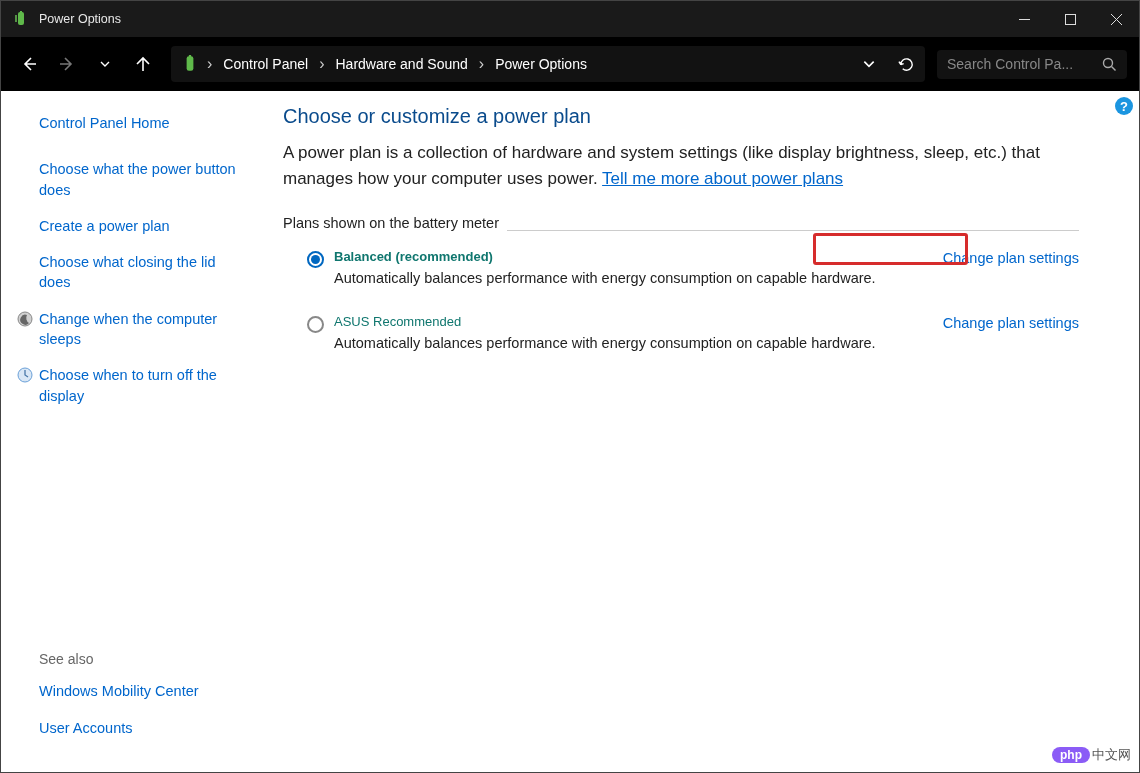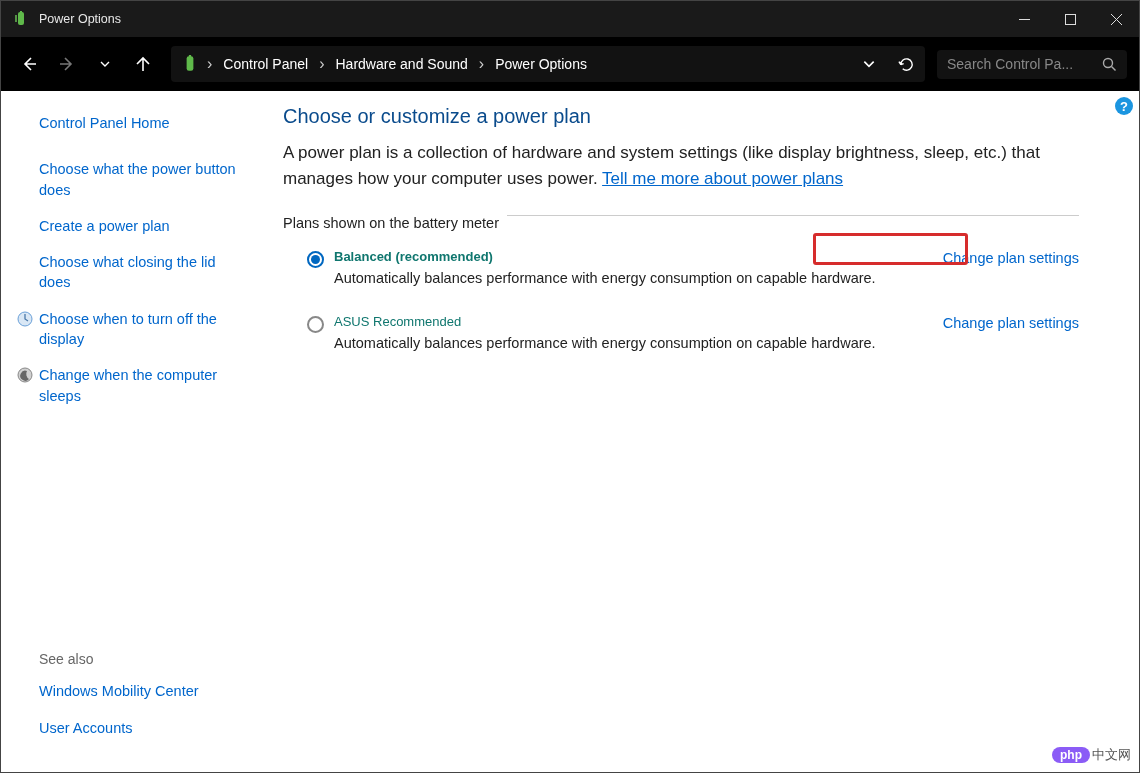--- a/index.html
+++ b/index.html
@@ -26,21 +26,21 @@
 .sidebar .icon-link { position: relative; }
 .sidebar .icon-link .side-icon { position: absolute; left: -22px; top: 2px; }
 .sidebar .spacer-flex { flex: 1; }
 .sidebar .see-also { color: #666; font-size: 14px; margin-bottom: 14px; }
 
 .main { flex: 1; padding: 14px 60px 14px 18px; position: relative; }
 .main h1 { color: #0a4b8c; font-weight: 400; font-size: 20px; margin-bottom: 12px; }
 .main .desc { font-size: 17px; color: #222; line-height: 1.5; margin-bottom: 24px; }
 .main .desc a { color: #0066cc; text-decoration: underline; }
 
-.section-hdr { font-size: 14.5px; color: #222; position: relative; display: flex; align-items: flex-start; margin-bottom: 18px; }
+.section-hdr { font-size: 14.5px; color: #222; position: relative; display: flex; align-items: flex-end; margin-bottom: 18px; }
 .section-hdr .line { flex: 1; height: 1px; background: #ccc; margin-left: 8px; }
 .section-hdr .chev { margin-left: 10px; color: #555; }
 
 .plan-row { display: flex; align-items: flex-start; padding-left: 24px; margin-bottom: 28px; }
 .plan-row .radio { width: 17px; height: 17px; border-radius: 50%; border: 2px solid #888; margin-right: 10px; margin-top: 2px; flex-shrink: 0; position: relative; }
 .plan-row .radio.selected { border-color: #0067c0; }
 .plan-row .radio.selected::after { content: ""; position: absolute; inset: 2px; border-radius: 50%; background: #0067c0; }
 .plan-row .plan-body { flex: 1; }
 .plan-row .plan-title { font-size: 13px; color: #0f766e; font-weight: 700; }
 .plan-row .plan-title.normal { font-weight: 400; }
@@ -152,34 +152,34 @@
 
   <div class="sidebar">
     <a href="#">Control Panel Home</a>
     <div style="height:10px"></div>
     <a href="#">Choose what the power button does</a>
     <a href="#">Create a power plan</a>
     <a href="#">Choose what closing the lid does</a>
     <a href="#" class="icon-link">
       <span class="side-icon">
           <svg width="16" height="16" viewBox="0 0 16 16">
+            <circle cx="8" cy="8" r="7" fill="#d0d0d0" stroke="#888"></circle>
+            <path d="M10 4 a5 5 0 1 0 2 8 a6 6 0 0 1 -2 -8" fill="#666"></path>
+          </svg>
+        </span>
+      <span>Change when the computer sleeps</span>
+    </a>
+    <a href="#" class="icon-link">
+      <span class="side-icon">
+          <svg width="16" height="16" viewBox="0 0 16 16">
             <circle cx="8" cy="8" r="7" fill="#d9e7f5" stroke="#6aa0d8"></circle>
             <path d="M8 3 v5 l3 2" stroke="#4a78a8" stroke-width="1.3" fill="none"></path>
           </svg>
         </span>
       <span>Choose when to turn off the display</span>
-    </a>
-    <a href="#" class="icon-link">
-      <span class="side-icon">
-          <svg width="16" height="16" viewBox="0 0 16 16">
-            <circle cx="8" cy="8" r="7" fill="#d0d0d0" stroke="#888"></circle>
-            <path d="M10 4 a5 5 0 1 0 2 8 a6 6 0 0 1 -2 -8" fill="#666"></path>
-          </svg>
-        </span>
-      <span>Change when the computer sleeps</span>
     </a>
     <div class="spacer-flex"></div>
     <div class="see-also">See also</div>
     <a href="#">Windows Mobility Center</a>
     <a href="#">User Accounts</a>
   </div>
 
   <div class="main">
     <h1>Choose or customize a power plan</h1>
     <p class="desc">

